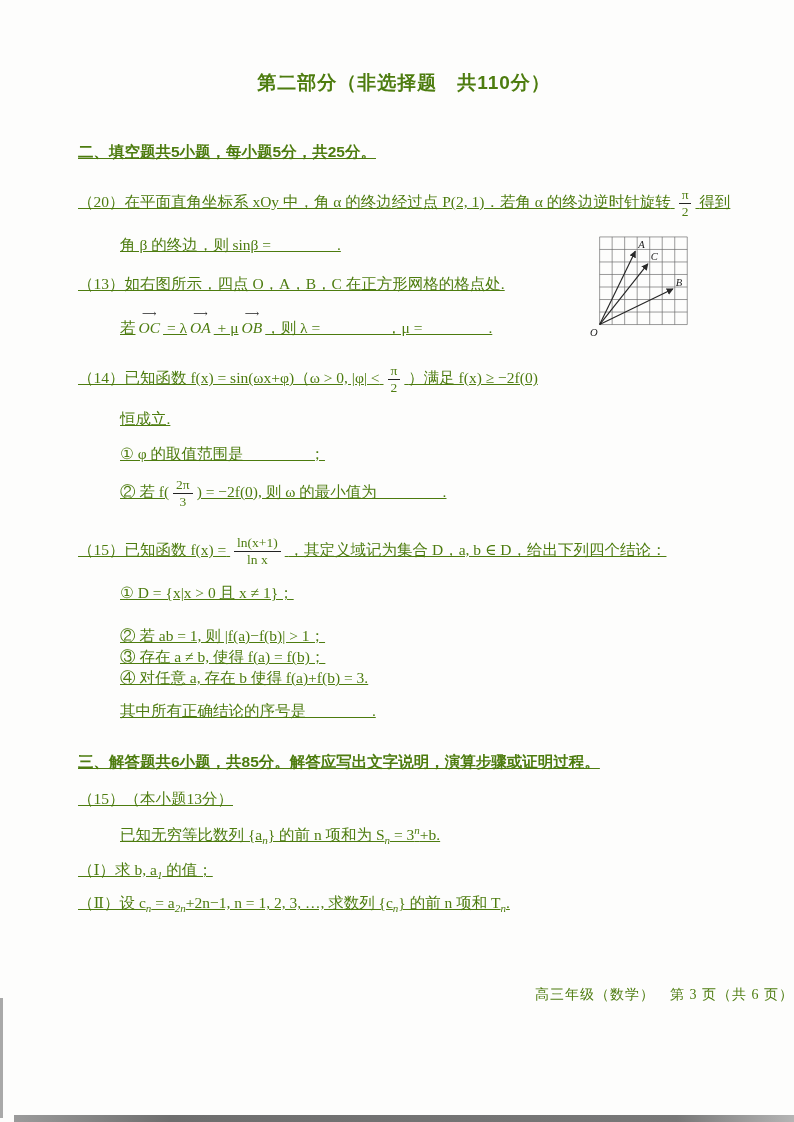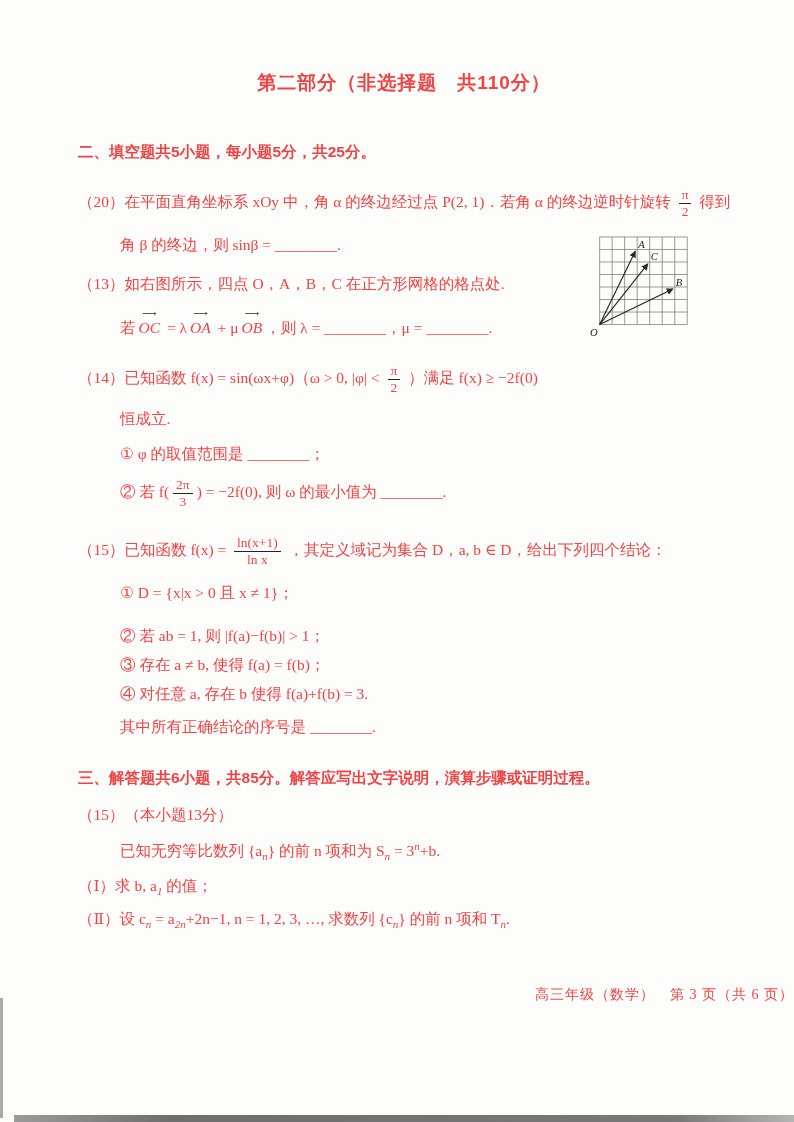--- a/index.html
+++ b/index.html
@@ -1,42 +1,42 @@
 <!DOCTYPE html>
 <html><head>
 <meta charset="utf-8">
 <style>
   html,body { margin:0; padding:0; background:#d9d9d9; }
   .page {
     position:relative; width:794px; height:1122px; margin:0 auto;
-    background:#fdfdfc; overflow:hidden; color:#ef4444;
+    background:#fdfdfc; overflow:hidden; color:#4d7c0f;
     font-family:"Liberation Serif","DejaVu Serif",serif;
     font-size:15.5px;
   }
   .content { position:absolute; left:78px; right:64px; top:58px; }
   .title {
     margin:12px 0 0 0; text-align:center; font-size:19px; font-weight:bold;
     font-family:"Liberation Sans","DejaVu Sans",sans-serif; letter-spacing:1px;
   }
   .heading {
     font-weight:bold; font-family:"Liberation Sans","DejaVu Sans",sans-serif;
     font-size:15.5px;
   }
-  .line { white-space:nowrap; }
+  .line { white-space:nowrap;text-decoration:underline; }
   .indent { margin-left:42px; }
   .mt48 { margin-top:46px; }
   .mt30 { margin-top:30px; }
   .mt26 { margin-top:26px; }
   .mt24 { margin-top:24px; }
   .mt18 { margin-top:18px; }
   .mt16 { margin-top:16px; }
   .mt14 { margin-top:14px; }
   .mt12 { margin-top:12px; }
   .mt10 { margin-top:22px; }
-  .mt8  { margin-top:8px; }
+  .mt8  { }
 
   .frac {
     display:inline-flex; flex-direction:column; vertical-align:middle;
     text-align:center; margin:0 4px; font-size:13.5px; line-height:1.15;
   }
   .frac .num { border-bottom:1px solid #222; padding:0 3px; }
   .frac .den { padding:0 3px; }
 
   .vecline { padding-top:9px; }
   .vec {

